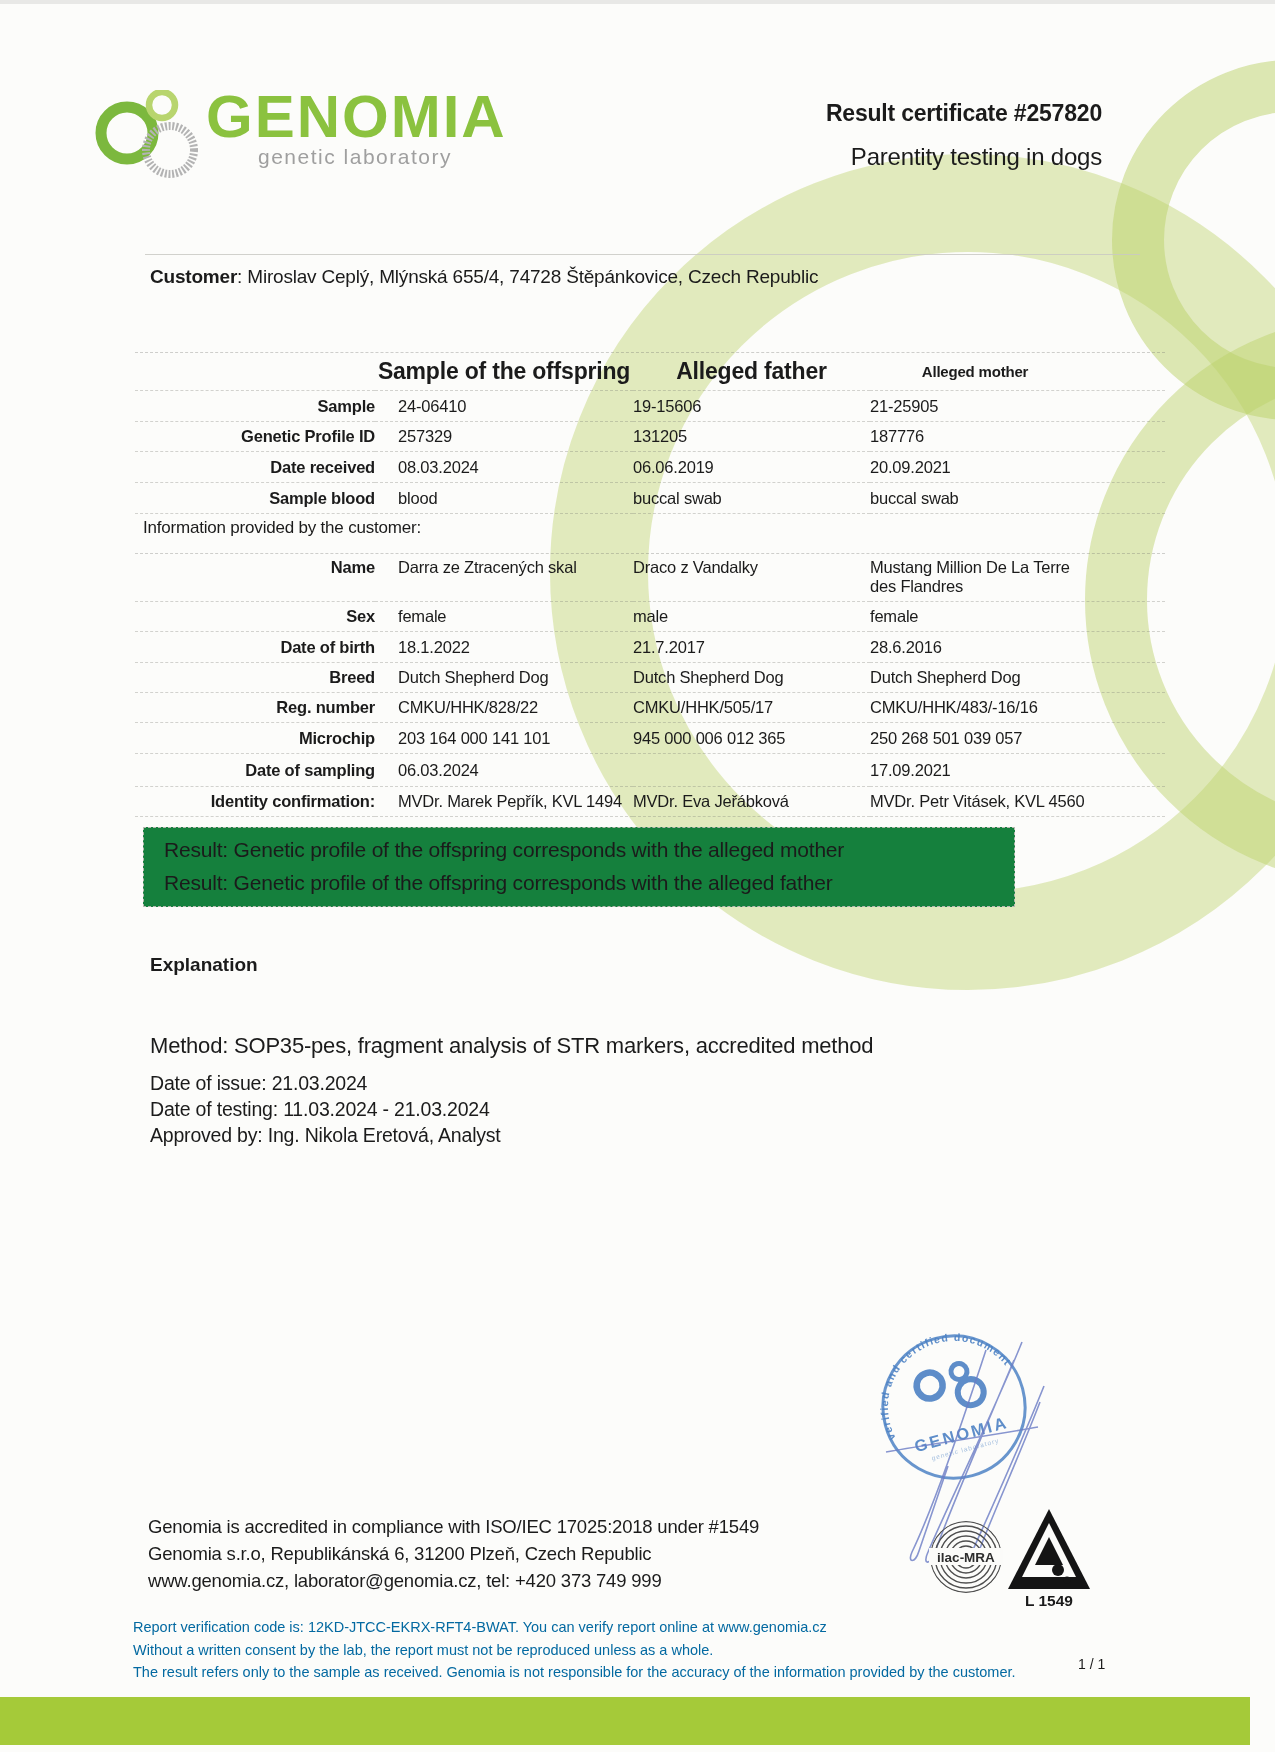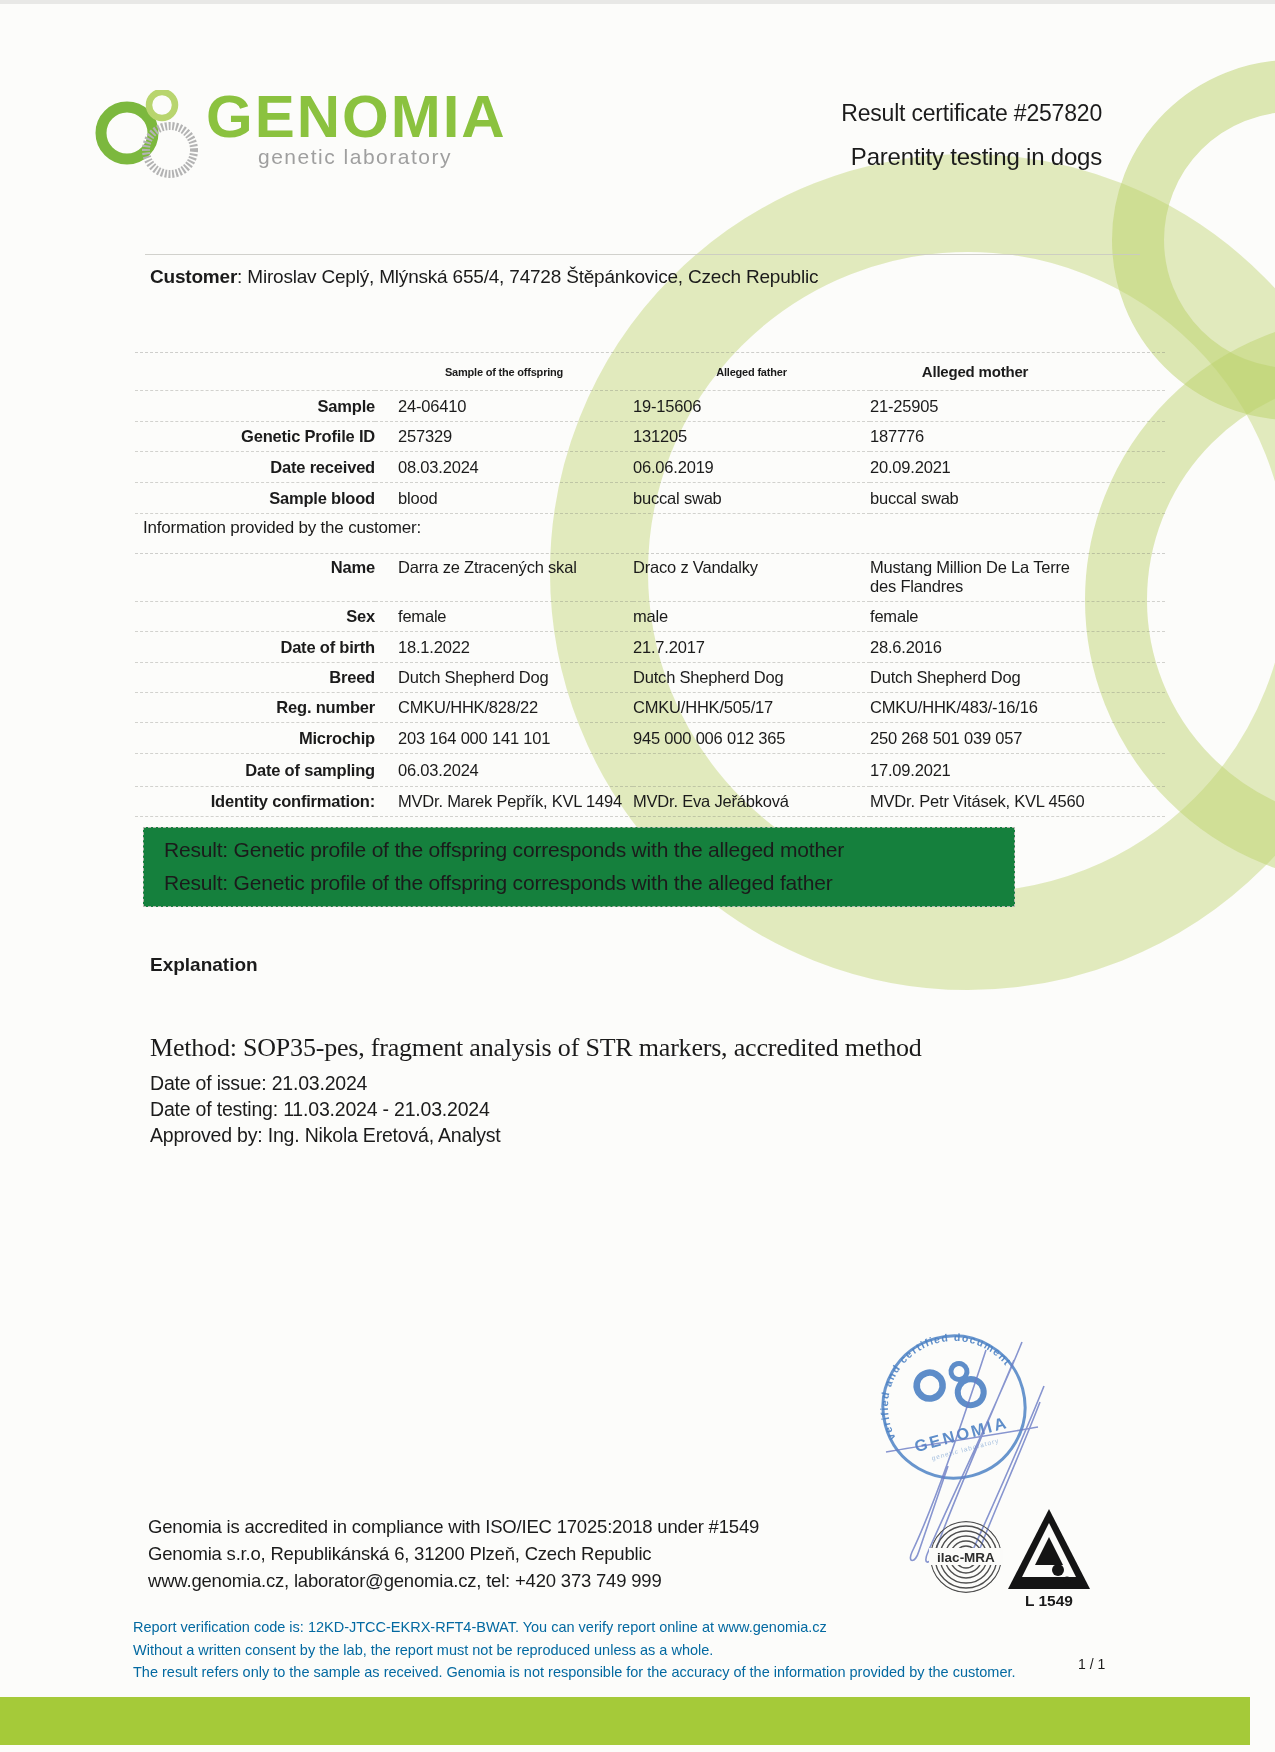--- a/index.html
+++ b/index.html
@@ -15,57 +15,57 @@
   .wm2{left:1112px;top:56px;width:256px;height:256px;border-width:52px;border-color:rgba(188,209,105,.5);}
   .wm3{left:1085px;top:312px;width:444px;height:444px;border-width:62px;border-color:rgba(188,209,105,.46);}
   
   .logo-circles{position:absolute;left:88px;top:86px;}
   .logo-name{
     position:absolute;left:206px;top:78px;font-size:60px;font-weight:bold;
     letter-spacing:2px;color:#8bc23f;
   }
   .logo-tagline{position:absolute;left:258px;top:141px;font-size:21px;letter-spacing:1.5px;color:#9f9f9f;}
   .cert-head{position:absolute;right:173px;top:96px;text-align:right;}
-  .cert-title{font-size:23px;font-weight:normal;letter-spacing:-.2px;}
+  .cert-title{font-size:23px;font-weight:bold;letter-spacing:-.2px;}
   .cert-subtitle{font-size:24px;margin-top:16px;letter-spacing:-.2px;}
   .rule{position:absolute;left:145px;top:250px;width:995px;border-top:1px solid #c9c9c3;opacity:.85;}
   
   .customer{position:absolute;left:150px;top:262px;font-size:19px;letter-spacing:-.2px;}
   .customer b{font-weight:bold;}
   
   .dgrid{
     position:absolute;display:grid;width:1030px;
     grid-template-columns:240px 258px 237px 295px;
     font-size:16.5px;letter-spacing:-.2px;
     border-top:1px dashed rgba(120,120,115,.35);
   }
   .dgrid>div{
     display:flex;align-items:center;
     border-bottom:1px dashed rgba(120,120,115,.32);
     min-height:0;
   }
   .lab{justify-content:flex-end;font-weight:bold;text-align:right;}
   .c1{padding-left:23px;}
   .c3{padding-right:70px;}
-  .hdr{justify-content:center;font-weight:bold;font-size:11px;}
+  .hdr{justify-content:center;font-weight:bold;font-size:23px;}
   .hdr-mother{justify-content:center;font-weight:bold;font-size:15px;padding-right:85px;}
   .sample-grid{left:135px;top:348px;grid-template-rows:38px 31px 30px 31px 31px;}
   .info-grid{left:135px;top:549px;grid-template-rows:48px 30px 31px 30px 30px 31px 33px 30px;}
   .row-top{align-items:flex-start !important;padding-top:4px;}
   .info-heading{position:absolute;left:143px;top:514px;font-size:17px;letter-spacing:-.2px;}
   
   .result-box{
     position:absolute;left:143px;top:823px;width:872px;height:80px;
     background:#15803d;border:1px dashed #b9b9b2;box-sizing:border-box;
     padding:5px 0 0 20px;font-size:21px;line-height:33px;letter-spacing:-.2px;
   }
   
   .exp-h{position:absolute;left:150px;top:950px;font-size:19px;font-weight:bold;}
   .exp-l1{position:absolute;left:150px;top:991px;font-size:19.5px;letter-spacing:-.2px;}
-  .exp-l2{position:absolute;left:150px;top:1029px;font-size:26px;letter-spacing:-.2px;font-family:Liberation Serif, serif;}
+  .exp-l2{position:absolute;left:150px;top:1029px;font-size:22px;letter-spacing:-.2px;}
   .exp-details{position:absolute;left:150px;top:1066px;font-size:19.5px;line-height:26px;letter-spacing:-.2px;}
   
   .stamp{position:absolute;left:790px;top:1290px;}
   
   .foot-lines{position:absolute;left:148px;top:1509px;font-size:18.5px;line-height:27px;letter-spacing:-.2px;}
   .ilac{position:absolute;left:929px;top:1516px;}
   .tri{position:absolute;left:1006px;top:1503px;}
   .l1549{position:absolute;left:1006px;top:1588px;width:86px;text-align:center;font-size:15.5px;font-weight:bold;}
   .fineprint{position:absolute;left:133px;top:1612px;font-size:14.5px;line-height:22.5px;color:#0369a1;}
   .pagenum{position:absolute;left:1078px;top:1652px;font-size:14px;}

